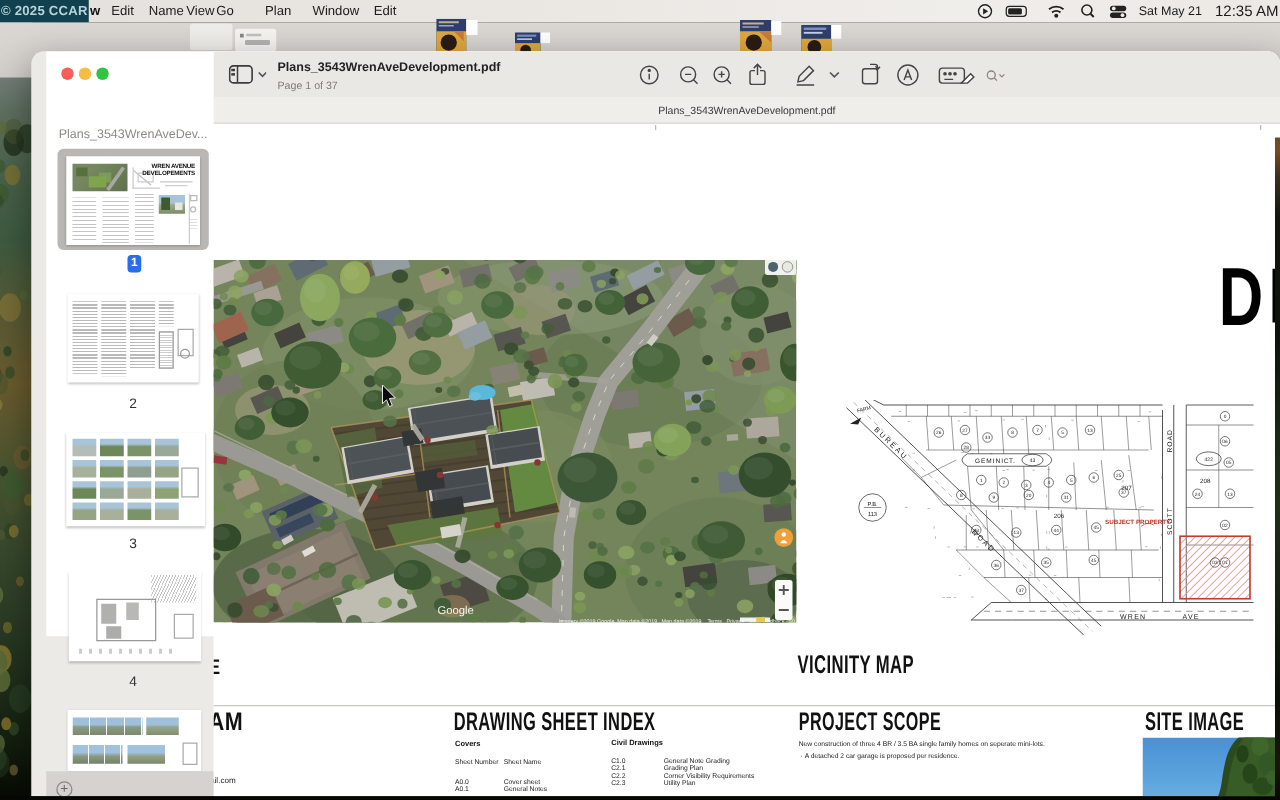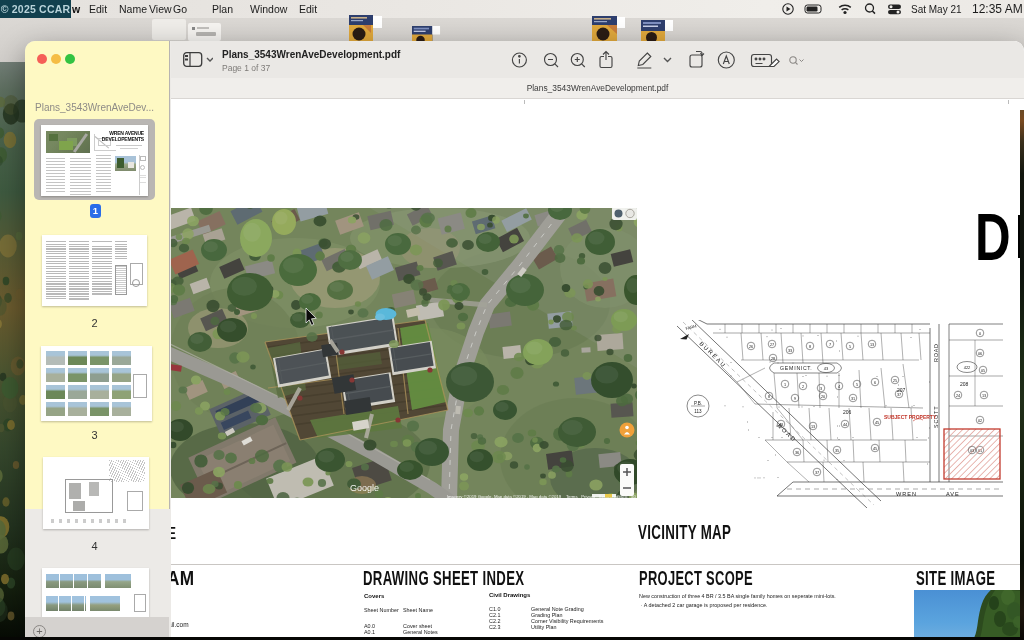--- a/index.html
+++ b/index.html
@@ -8,21 +8,21 @@
 #deskL{left:0;top:0;width:26px;height:640px;background:linear-gradient(180deg,#9a9b9a 0%,#8b8e8c 5%,#75807a 9%,#5e6f60 14%,#49614a 22%,#3e5a40 30%,#585a33 40%,#6b5b2e 48%,#4c5530 58%,#35472c 70%,#243420 82%,#15200f 92%,#060a04 100%)}
 #deskR{left:1020px;top:110px;width:4px;height:530px;z-index:30;background:linear-gradient(180deg,#6b4a26 0%,#7a4a20 2%,#3a2f1c 6%,#12160e 12%,#0d120c 30%,#1a2814 45%,#202e18 55%,#16200f 70%,#0a0f07 85%,#1d150c 95%,#080604 100%)}
 
 #menubar{left:0;top:0;width:1024px;height:18px;background:linear-gradient(90deg,#e4e1dd,#eae7e3 40%,#f0eeea 75%,#ece9e5)}
 #wm{left:0;top:0;width:71px;height:18px;background:#11404e;color:#b8d3da;font-size:10.5px;font-weight:bold;text-align:center;line-height:18px;letter-spacing:0.2px}
 .menu{top:0;height:18px;line-height:19px;font-size:10.5px;color:#1c1c1c}
 
 #strip{left:0;top:18px;width:1024px;height:44px;background:linear-gradient(180deg,#dbd8d4,#d2cfcb)}
 
 #win{left:25px;top:41px;width:999px;height:596px;border-radius:10px 10px 0 0;background:#eceae7;box-shadow:0 10px 30px rgba(0,0,0,0.4);overflow:hidden}
-#sidebar{left:0;top:0;width:145px;height:468px;background:#fef9c3;border-right:1px solid #b7b4b1}
+#sidebar{left:12px;top:0;width:145px;height:468px;background:#ffffff;border-right:1px solid #b7b4b1}
 .tl{top:13px;width:10px;height:10px;border-radius:50%}
 #sbtitle{left:10px;top:61px;width:128px;color:#8e8b87;font-size:10px;white-space:nowrap;overflow:hidden}
 .thsel{left:9px;top:78px;width:121px;height:81px;background:#b9b6b3;border-radius:5px}
 .thumb{background:#fff;box-shadow:0 1px 2px rgba(0,0,0,0.25)}
 .pgnum{width:121px;left:9px;text-align:center;font-size:11px;color:#333}
 #badge1{left:65px;top:163px;width:11px;height:14px;background:#2a6de8;border-radius:3px;color:#fff;font-size:9.5px;font-weight:bold;text-align:center;line-height:14px}
 #plusbtn{left:8px;top:584px;width:13px;height:13px;border:1px solid #8a8784;border-radius:50%;color:#6a6764;font-size:11px;line-height:11px;text-align:center}
 
 #main{left:146px;top:0;width:853px;height:596px;background:#fff}
 #toolbar{left:0;top:0;width:853px;height:37px;background:#eae8e5}

